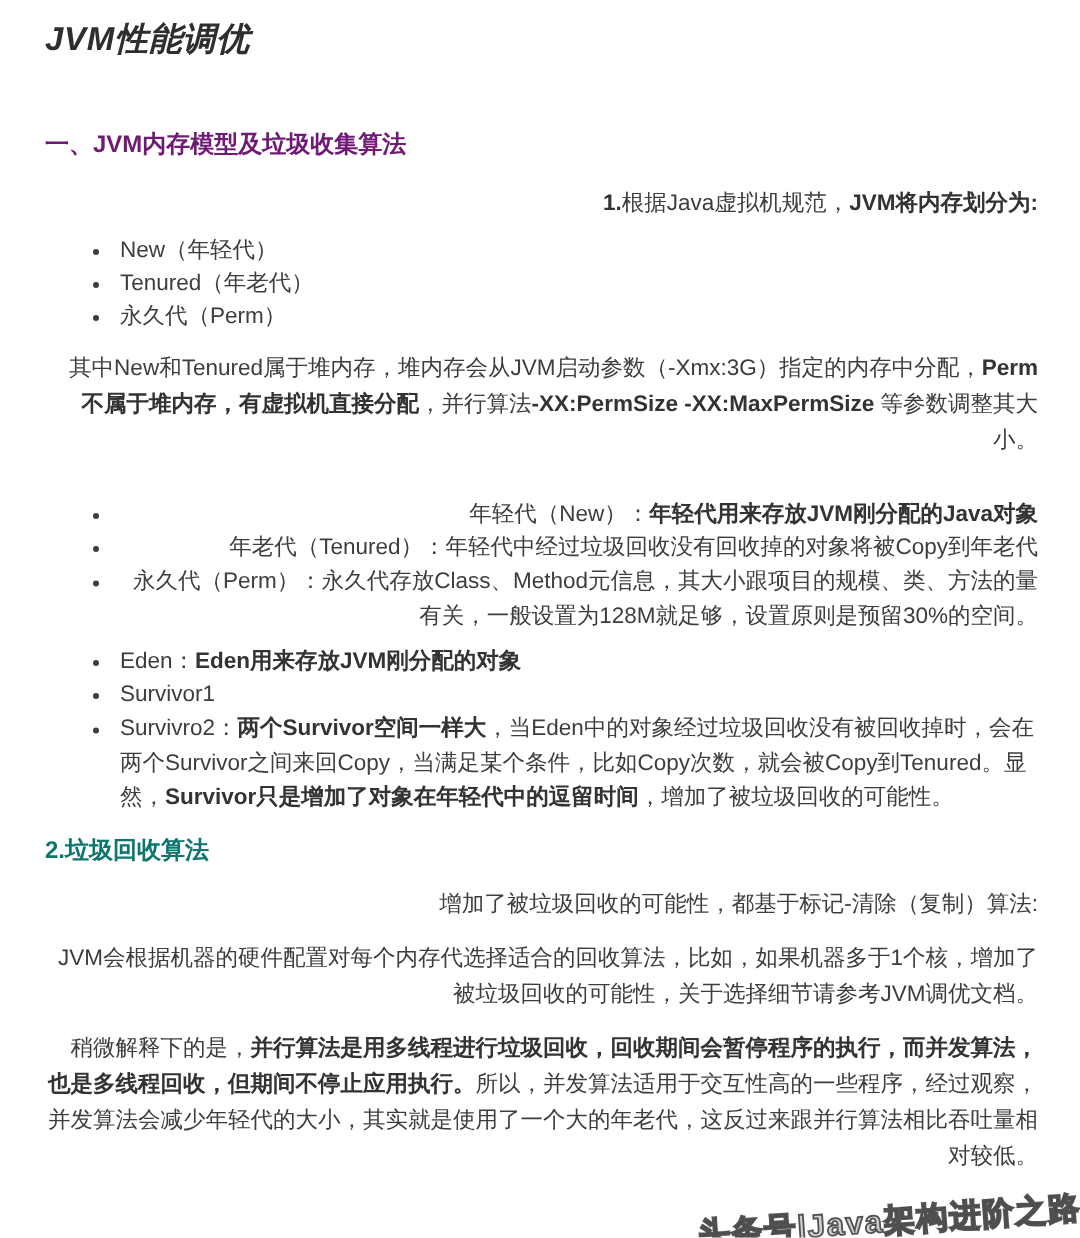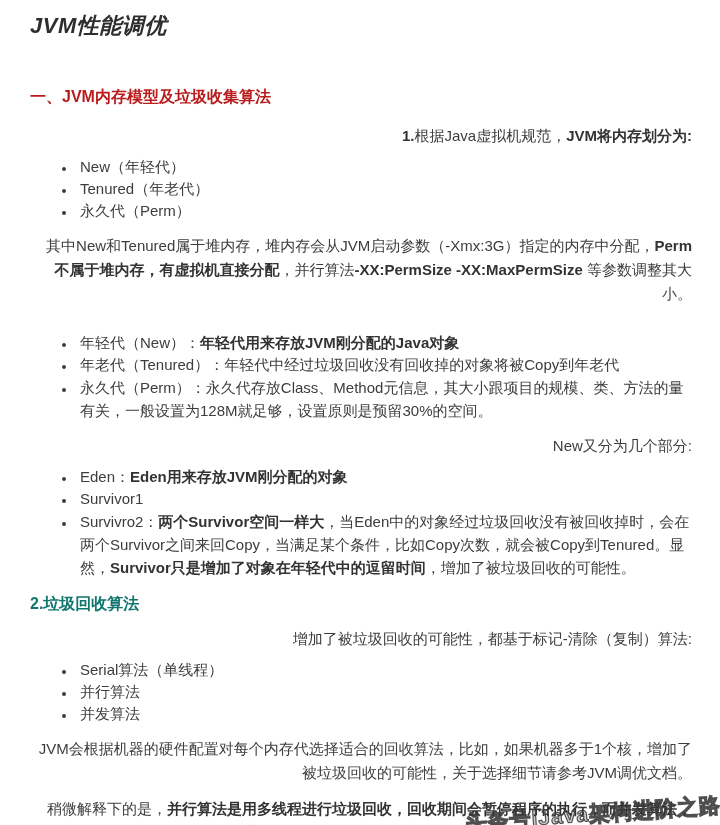--- a/index.html
+++ b/index.html
@@ -24,21 +24,21 @@
     font-weight: bold;
     color: #2e2e2e;
     margin: 0;
     letter-spacing: 0.5px;
     font-style: italic;
   }
   h2.sec-heading {
     font-size: 16px;
     line-height: 22px;
     font-weight: bold;
-    color: #b91c1c;
+    color: #701a75;
     margin: 46px 0 16px;
   }
   h2.sub-heading {
     font-size: 16px;
     line-height: 22px;
     font-weight: bold;
     color: #0f766e;
     margin: 14px 0 0;
   }
   .p {
@@ -53,20 +53,21 @@
   .p b, li b {
     color: #333333;
   }
   ul.blist {
     list-style: disc;
     margin: 8px 0 0;
     padding-left: 46px;
   }
   ul.blist.gap {
     margin-top: 26px;
+    text-align: right;
   }
   ul.blist li {
     font-size: 15px;
     line-height: 22px;
     margin: 0;
     padding-left: 4px;
   }
   ul.blist li.multi {
     line-height: 23px;
   }
@@ -106,37 +107,31 @@
   </ul>
 
   <p class="p indent"><span>其中New和Tenured属于堆内存，堆内存会从JVM启动参数（-Xmx:3G）指定的内存中分配，</span><b>Perm不属于堆内存，有虚拟机直接分配</b><span>，并行算法</span><b>-XX:PermSize -XX:MaxPermSize</b><span> 等参数调整其大小。</span></p>
 
   <ul class="blist gap">
     <li><span>年轻代（New）：</span><b>年轻代用来存放JVM刚分配的Java对象</b></li>
     <li><span>年老代（Tenured）：年轻代中经过垃圾回收没有回收掉的对象将被Copy到年老代</span></li>
     <li class="multi"><span>永久代（Perm）：永久代存放Class、Method元信息，其大小跟项目的规模、类、方法的量有关，一般设置为128M就足够，设置原则是预留30%的空间。</span></li>
   </ul>
 
-  <p class="p">New又分为几个部分:</p>
 
   <ul class="blist">
     <li><span>Eden：</span><b>Eden用来存放JVM刚分配的对象</b></li>
     <li><span>Survivor1</span></li>
     <li class="multi"><span>Survivro2：</span><b>两个Survivor空间一样大</b><span>，当Eden中的对象经过垃圾回收没有被回收掉时，会在两个Survivor之间来回Copy，当满足某个条件，比如Copy次数，就会被Copy到Tenured。显然，</span><b>Survivor只是增加了对象在年轻代中的逗留时间</b><span>，增加了被垃圾回收的可能性。</span></li>
   </ul>
 
   <h2 class="sub-heading">2.垃圾回收算法</h2>
 
   <p class="p">增加了被垃圾回收的可能性，都基于标记-清除（复制）算法:</p>
 
-  <ul class="blist">
-    <li>Serial算法（单线程）</li>
-    <li>并行算法</li>
-    <li>并发算法</li>
-  </ul>
 
   <p class="p indent">JVM会根据机器的硬件配置对每个内存代选择适合的回收算法，比如，如果机器多于1个核，增加了被垃圾回收的可能性，关于选择细节请参考JVM调优文档。</p>
 
   <p class="p indent"><span>稍微解释下的是，</span><b>并行算法是用多线程进行垃圾回收，回收期间会暂停程序的执行，而并发算法，也是多线程回收，但期间不停止应用执行。</b><span>所以，并发算法适用于交互性高的一些程序，经过观察，并发算法会减少年轻代的大小，其实就是使用了一个大的年老代，这反过来跟并行算法相比吞吐量相对较低。</span></p>
 
 </div>
 
 <div class="watermark">头条号|Java架构进阶之路</div>
 
 </body></html>

